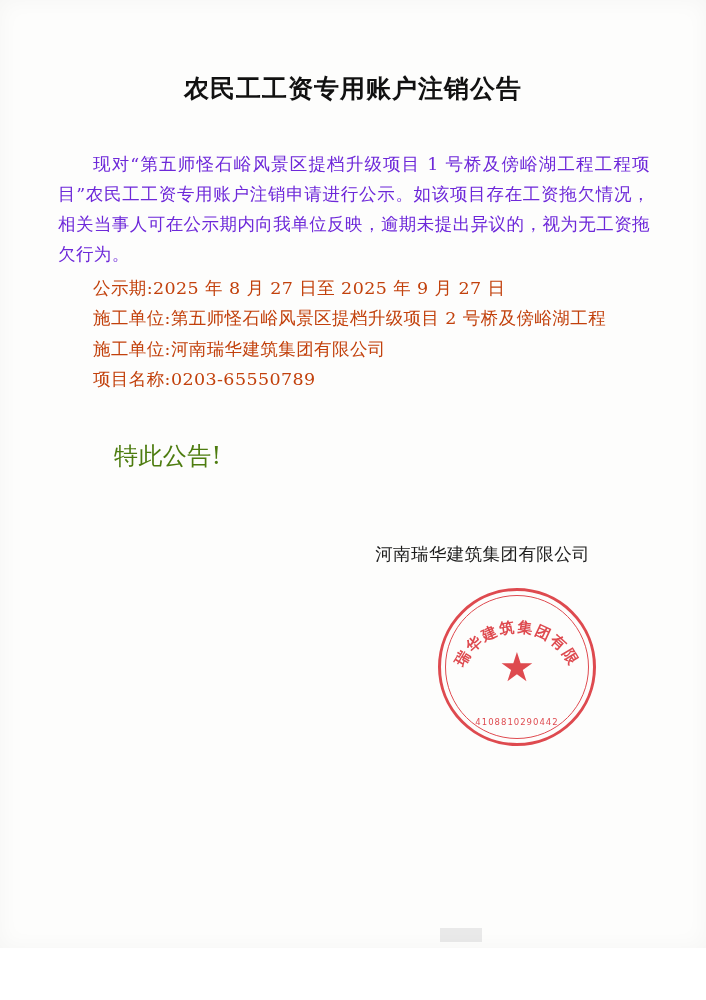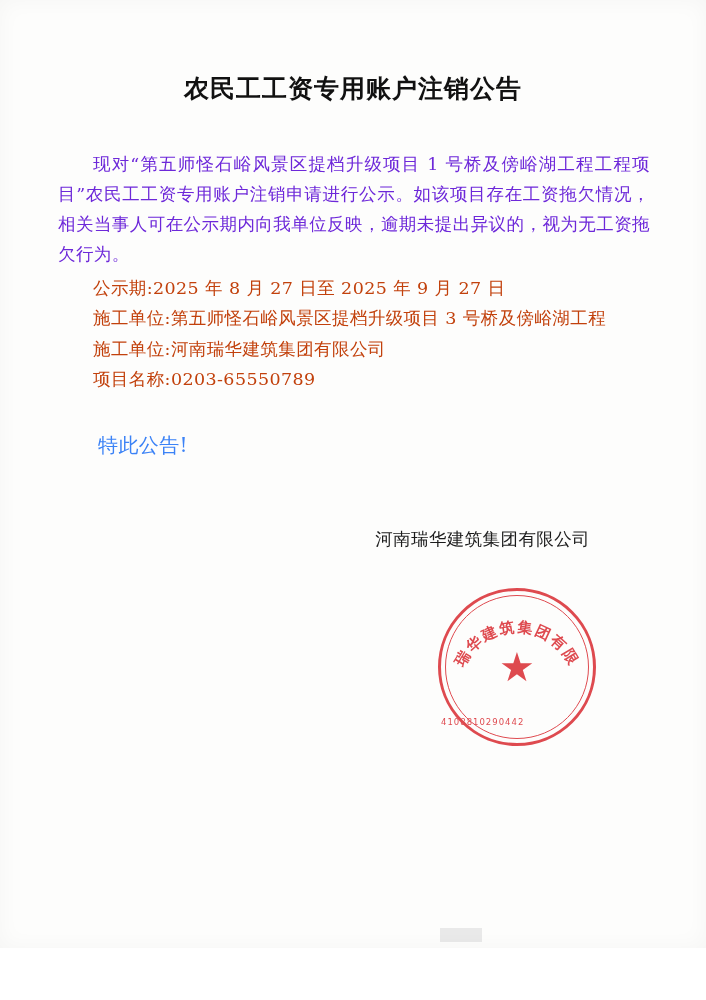--- a/index.html
+++ b/index.html
@@ -54,26 +54,26 @@
     line-height: 1.72;
     color: #c2410c;
     text-indent: 2em;
     letter-spacing: 0.4px;
     margin: 0;
   }
   .spacer-lg {
     height: 34px;
   }
   .closing {
-    font-size: 20px;
+    font-size: 24px;
     line-height: 1.72;
     text-indent: 2em;
-    color: #3b82f6;
-    letter-spacing: 0.4px;
-    margin: 0;
+    color: #4d7c0f;
+    letter-spacing: 0.4px;
+    margin: 8px;
   }
   .signature {
     margin-top: 62px;
     padding-right: 60px;
     text-align: right;
     position: relative;
     z-index: 1;
   }
   .signature div {
     font-size: 17.5px;
@@ -131,20 +131,21 @@
     font-size: 15px;
     font-family: "DejaVu Serif", "Liberation Serif", serif;
     letter-spacing: 2px;
     font-weight: bold;
   }
   .seal-bottom-text {
     position: absolute;
     left: 0;
     bottom: 16px;
     width: 152px;
+    text-align: center;
     color: #d8232a;
     font-size: 8.5px;
     letter-spacing: 1px;
     font-family: "DejaVu Sans", sans-serif;
   }
   .watermark {
     position: absolute;
     left: 440px;
     top: 928px;
     width: 42px;
@@ -167,21 +168,21 @@
 
   <div class="body-block">
 
     <p class="para indent">现对“第五师怪石峪风景区提档升级项目 1 号桥及傍峪湖工程工程项目”农民工工资专用账户注销申请进行公示。如该项目存在工资拖欠情况，相关当事人可在公示期内向我单位反映，逾期未提出异议的，视为无工资拖欠行为。</p>
 
     <div class="fields">
       <p class="field-line">
         <span>公示期:</span><span>2025 年 8 月 27 日至 2025 年 9 月 27 日</span>
       </p>
       <p class="field-line">
-        <span>施工单位:</span><span>第五师怪石峪风景区提档升级项目 3 号桥及傍峪湖工程</span>
+        <span>施工单位:</span><span>第五师怪石峪风景区提档升级项目 2 号桥及傍峪湖工程</span>
       </p>
       <p class="field-line">
         <span>施工单位:</span><span>河南瑞华建筑集团有限公司</span>
       </p>
       <p class="field-line">
         <span>项目名称:</span><span>0203-65550789</span>
       </p>
     </div>
 
     <div class="spacer-lg"></div>

